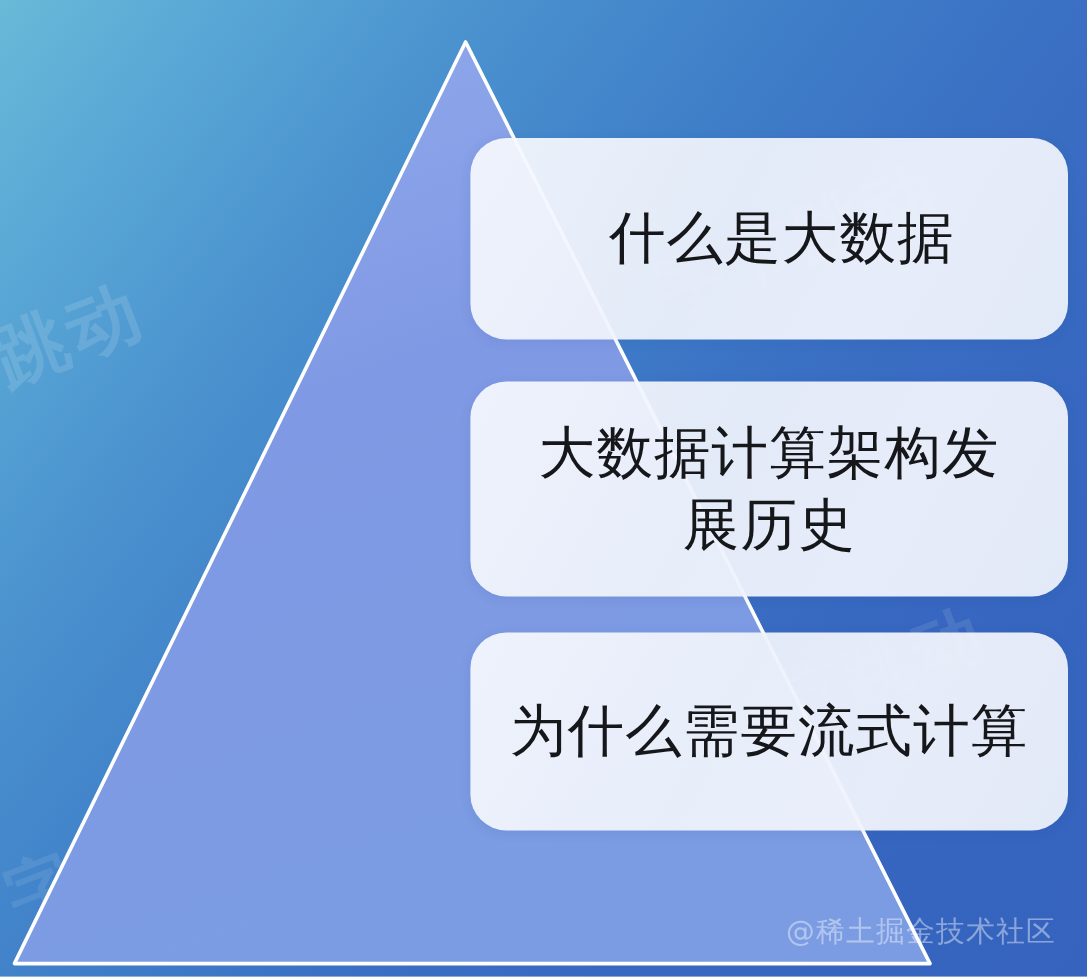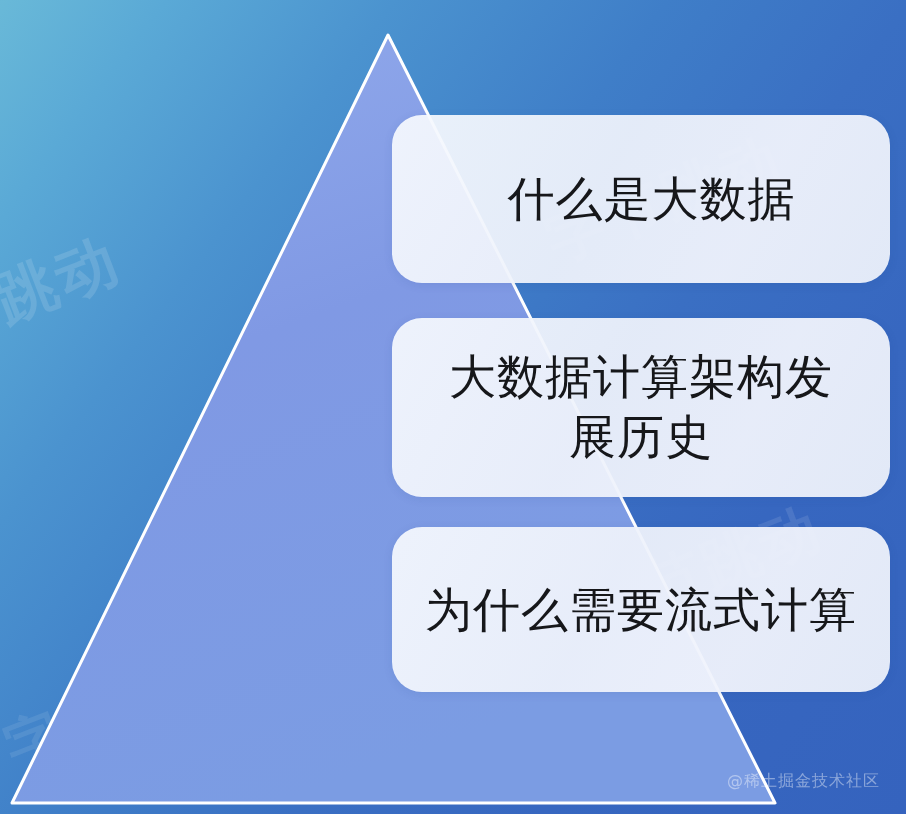--- a/index.html
+++ b/index.html
@@ -88,29 +88,29 @@
   .card-text {
     color: #16171a;
     font-size: 47px;
     line-height: 1.26;
     text-align: center;
     font-weight: 400;
     letter-spacing: 1px;
     font-family: "DejaVu Sans", "Liberation Sans", sans-serif;
     word-break: break-all;
   }
-  .card-2 .card-text { max-width: 420px; font-family: Liberation Serif, serif; }
+  .card-2 .card-text { max-width: 420px; }
 
   
   .signature {
     position: absolute;
     right: 26px;
     bottom: 22px;
     color: rgba(255, 255, 255, 0.42);
-    font-size: 16px;
+    font-size: 24px;
     letter-spacing: 1px;
     font-family: "DejaVu Sans", "Liberation Sans", sans-serif;
     white-space: nowrap;
     pointer-events: none;
   }
 </style>
 </head>
 <body>
 
 <div id="slide">

